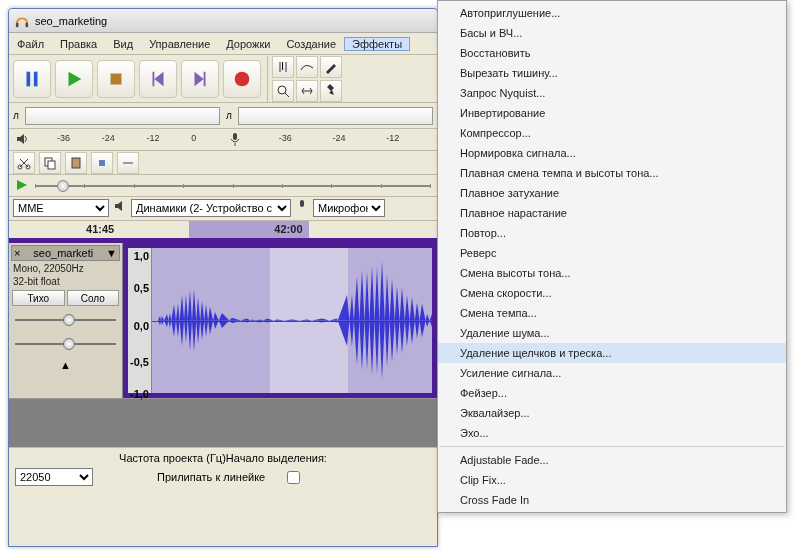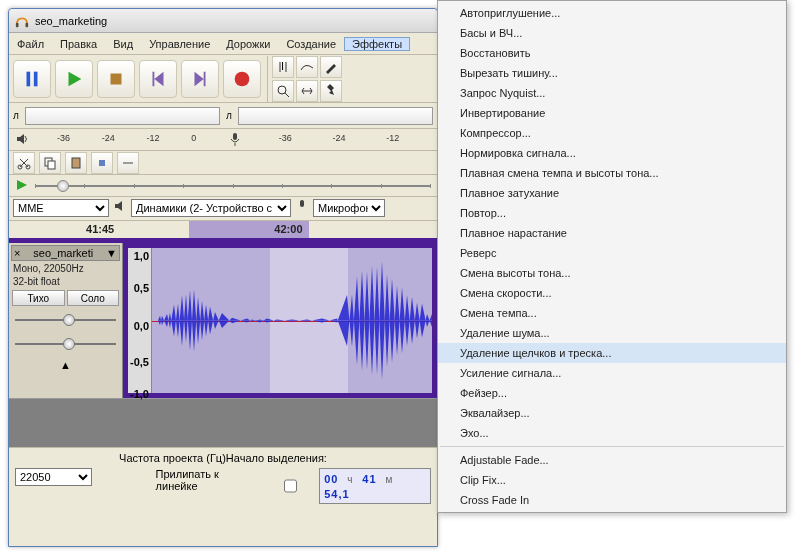--- a/index.html
+++ b/index.html
@@ -52,21 +52,21 @@
 .wave{flex:1;background:#b8b8b8;position:relative;border:5px solid #4c1d95}
 .wave .vscale{position:absolute;left:0;top:0;bottom:0;width:24px;background:#ddd;border-right:1px solid #888;font-size:9px}
 .wave .vscale span{position:absolute;right:2px;font-weight:bold}
 .wave .canvas{position:absolute;left:24px;right:0;top:0;bottom:0;background:#b8b0d8;overflow:hidden}
 .wave .canvas .sel{position:absolute;top:0;bottom:0;background:rgba(255,255,255,.35)}
 .wave .canvas svg{position:absolute;inset:0;width:100%;height:100%}
 .wave .canvas .mid{position:absolute;left:0;right:0;top:50%;height:1px;background:#c02030}
 .gap{height:48px;background:#808080}
 .bottom{padding:4px 6px;display:flex;flex-direction:column;gap:4px;border-top:1px solid #c0bba8;background:#ece9d8}
 .bottom .r1{display:flex;justify-content:center}
-.bottom .r2{display:flex;gap:22px}
+.bottom .r2{display:flex;align-items:center;gap:22px}
 .counter{border:1px solid #888;background:#e8e8f8;padding:2px 4px;font-family:monospace;font-size:13px;letter-spacing:1px}
 .counter b{color:#1030c0}
 .counter i{color:#666;font-style:normal;font-size:10px}
 input[type=checkbox]{vertical-align:middle}
 
 .menu{position:absolute;left:437px;top:0;width:350px;background:#f4f4f4;border:1px solid #a0a0a0;box-shadow:2px 2px 6px rgba(0,0,0,.25);padding:2px 0}
 .menu .item{padding:4px 22px;color:#222;display:flex;align-items:center}
 .menu .item:hover,.menu .item.hover{background:#d6e5f5}
 .menu .sep{height:1px;background:#ccc;margin:3px 2px}
 </style>
@@ -327,40 +327,37 @@
   <div class="bottom">
     <div class="r1">
       <span>Частота проекта (Гц)</span>
       <span>Начало выделения:</span>
     </div>
     <div class="r2">
       <select style="width:78px"><option>22050</option></select>
       <span style="width:20px"></span>
       <span>Прилипать к линейке</span>
       <input type="checkbox" style="">
-      <span class="counter">
-        <b>00</b> <i>ч</i> <b>41</b> <i>м</i> <b>54,1</b>
-      </span>
     </div>
   </div>
 </div>
 
 <div class="menu" id="effects-menu">
     <div class="item">Автоприглушение...</div>
     <div class="item">Басы и ВЧ...</div>
     <div class="item">Восстановить</div>
     <div class="item">Вырезать тишину...</div>
     <div class="item">Запрос Nyquist...</div>
     <div class="item">Инвертирование</div>
     <div class="item">Компрессор...</div>
     <div class="item">Нормировка сигнала...</div>
     <div class="item">Плавная смена темпа и высоты тона...</div>
     <div class="item">Плавное затухание</div>
+    <div class="item">Плавное нарастание</div>
     <div class="item">Повтор...</div>
-    <div class="item">Плавное нарастание</div>
     <div class="item">Реверс</div>
     <div class="item">Смена высоты тона...</div>
     <div class="item">Смена скорости...</div>
     <div class="item">Смена темпа...</div>
     <div class="item">Удаление шума...</div>
     <div class="item hover">Удаление щелчков и треска...</div>
     <div class="item">Усиление сигнала...</div>
     <div class="item">Фейзер...</div>
     <div class="item">Эквалайзер...</div>
     <div class="item">Эхо...</div>

